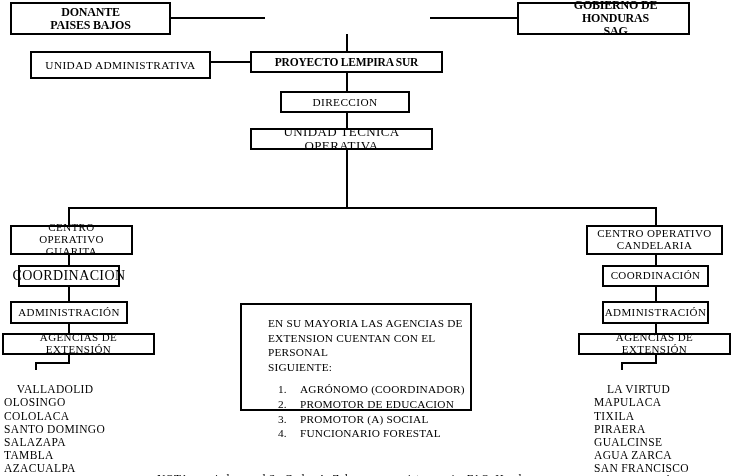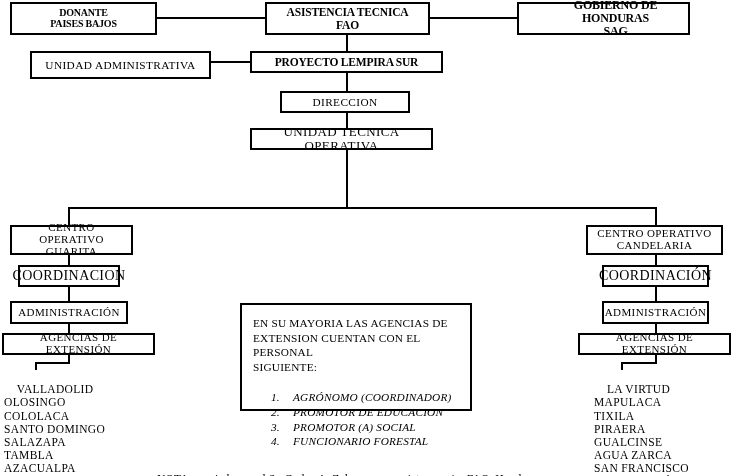--- a/index.html
+++ b/index.html
@@ -60,33 +60,32 @@
     white-space: pre;
     z-index: 3;
   }
   
   #note-panel {
     position: absolute;
     box-sizing: border-box;
     border: 2px solid #000000;
     background: #ffffff;
     z-index: 3;
-    padding: 11px 0 0 11px;
+    padding: 11px 0 0 26px;
     font-size: 11.3px;
     line-height: 14.6px;
     letter-spacing: 0.2px;
   }
   #note-panel .note-head {
     white-space: pre-line;
   }
   #note-panel ol {
-    margin: 16px;
+    margin: 8px;
     padding: 0 0 0 2px;
     list-style: none;
-    font-style: italic;
   }
   #note-panel ol li {
     white-space: pre;
   }
   #note-panel ol li .num {
     display: inline-block;
     width: 22px;
   }
   
   #footer-note {
@@ -121,29 +120,25 @@
   <div class="line hline" style="left:35px; top:362px; width:35px;"></div>
   <div class="line vline" style="left:35px; top:362px; height:8px;"></div>
 
   <div class="line vline" style="left:655px; top:254px; height:12px;"></div>
   <div class="line vline" style="left:655px; top:286px; height:15px;"></div>
   <div class="line vline" style="left:655px; top:324px; height:9px;"></div>
   <div class="line vline" style="left:655px; top:355px; height:9px;"></div>
   <div class="line hline" style="left:621px; top:362px; width:36px;"></div>
   <div class="line vline" style="left:621px; top:362px; height:8px;"></div>
 
-  <div class="node" style="left:10px; top:2px; width:147px; height:33px; font-size:10px;">
+  <div class="node" style="left:10px; top:2px; width:161px; height:33px; font-size:12px;">
     <span class="txt bold">DONANTE
 PAISES BAJOS</span>
   </div>
 
-  <div class="node" style="left:265px; top:2px; width:165px; height:33px; font-size:11.5px;">
-    <span class="txt bold">ASISTENCIA TECNICA
-FAO</span>
-  </div>
 
   <div class="node" style="left:517px; top:2px; width:173px; height:33px; font-size:12px;padding-left:24px;">
     <span class="txt bold">GOBIERNO DE HONDURAS
 SAG</span>
   </div>
 
   <div class="node" style="left:30px; top:51px; width:181px; height:28px; font-size:11.3px;">
     <span class="txt reg">UNIDAD ADMINISTRATIVA</span>
   </div>
 
@@ -185,21 +180,21 @@
 TAMBLA
 AZACUALPA
 GUARITA</span>
   </div>
 
   <div class="node" style="left:586px; top:225px; width:137px; height:30px; font-size:11px;">
     <span class="txt reg">CENTRO OPERATIVO
 CANDELARIA</span>
   </div>
 
-  <div class="node" style="left:602px; top:265px; width:107px; height:22px; font-size:14px;">
+  <div class="node" style="left:602px; top:265px; width:107px; height:22px; font-size:11px;">
     <span class="txt reg">COORDINACIÓN</span>
   </div>
 
   <div class="node" style="left:602px; top:301px; width:107px; height:23px; font-size:11px;">
     <span class="txt reg">ADMINISTRACIÓN</span>
   </div>
 
   <div class="node" style="left:578px; top:333px; width:153px; height:22px; font-size:11px;">
     <span class="txt reg">AGENCIAS DE EXTENSIÓN</span>
   </div>

